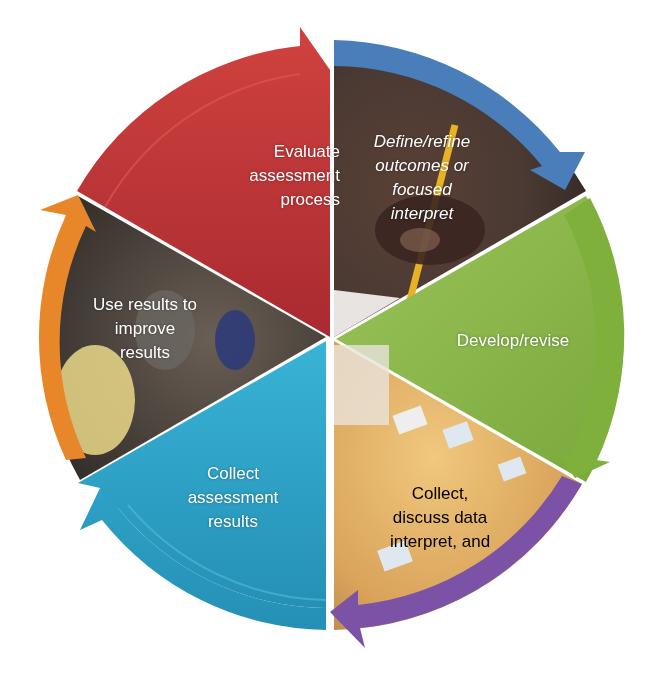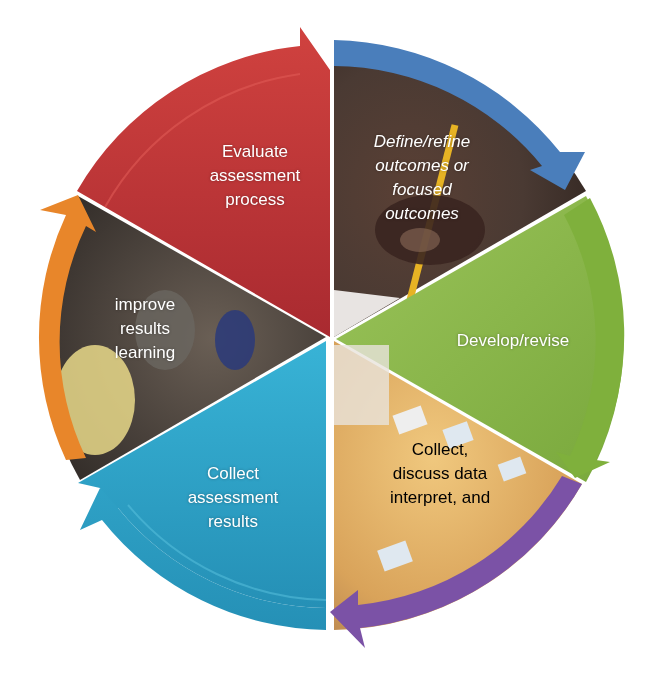--- a/index.html
+++ b/index.html
@@ -85,46 +85,46 @@
 
   <g>
     <path d="M326,337 L80,480 A291,291 0 0 1 78,196 Z" fill="url(#gPhotoUse)"></path>
     <ellipse cx="95" cy="400" rx="40" ry="55" fill="#e9d98a" opacity="0.85"></ellipse>
     <ellipse cx="165" cy="330" rx="30" ry="40" fill="#6a6660" opacity="0.8"></ellipse>
     <ellipse cx="235" cy="340" rx="20" ry="30" fill="#2a3a7a" opacity="0.85"></ellipse>
     <path d="M66,460 A291,291 0 0 1 66,215 L40,210 L78,195 L96,232 L86,226 A268,268 0 0 0 86,458 Z" fill="#e8862a"></path>
   </g>
 </svg>
 
-<div class="label light" style="left:170px; top:140px; width:170px;">
+<div class="label light" style="left:170px; top:140px; width:170px;text-align:right;">
   <span>Evaluate</span>
   <span>assessment</span>
   <span>process</span>
 </div>
 
 <div class="label light" style="left:342px; top:130px; width:160px;font-style:italic;">
   <span>Define/refine</span>
   <span>outcomes or</span>
   <span>focused</span>
-  <span>outcomes</span>
+  <span>interpret</span>
 </div>
 
 <div class="label light" style="left:428px; top:329px; width:170px;">
   <span>Develop/revise</span>
 </div>
 
-<div class="label dark" style="left:360px; top:438px; width:160px;text-align:center;">
+<div class="label dark" style="left:360px; top:482px; width:160px;text-align:center;">
   <span>Collect,</span>
   <span>discuss data</span>
   <span>interpret, and</span>
 </div>
 
 <div class="label light" style="left:158px; top:462px; width:150px;">
   <span>Collect</span>
   <span>assessment</span>
   <span>results</span>
 </div>
 
 <div class="label light" style="left:70px; top:293px; width:150px;">
+  <span>Use results to</span>
   <span>improve</span>
   <span>results</span>
-  <span>learning</span>
 </div>
 
 </body></html>

